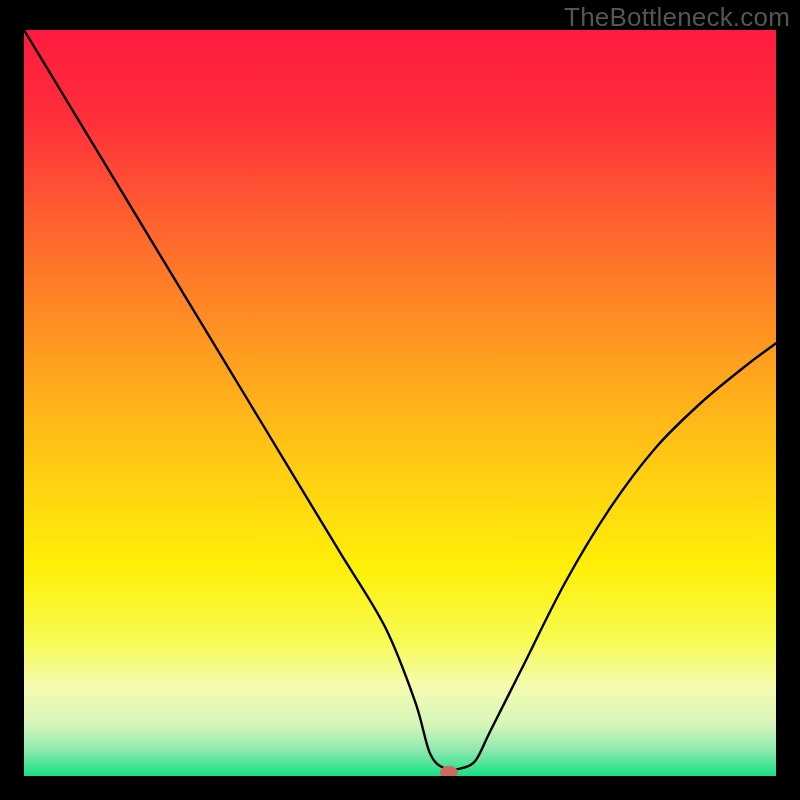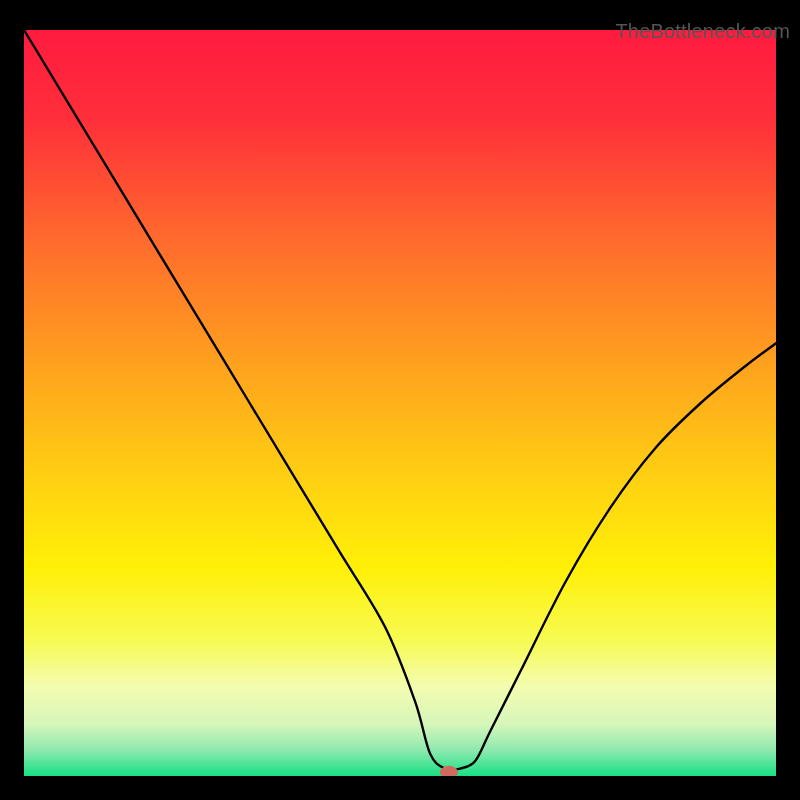--- a/index.html
+++ b/index.html
@@ -12,24 +12,24 @@
     overflow: hidden;
   }
   .frame {
     position: relative;
     width: 800px;
     height: 800px;
     background: #000;
   }
   .watermark {
     position: absolute;
-    top: 20px;
+    top: 2px;
     right: 10px;
     color: #555;
-    font-size: 20px;
+    font-size: 26px;
     font-weight: 400;
     letter-spacing: 0.2px;
     z-index: 10;
     user-select: none;
     margin-left: 26px;
   }
   .plot {
     position: absolute;
     left: 24px;
     top: 30px;

